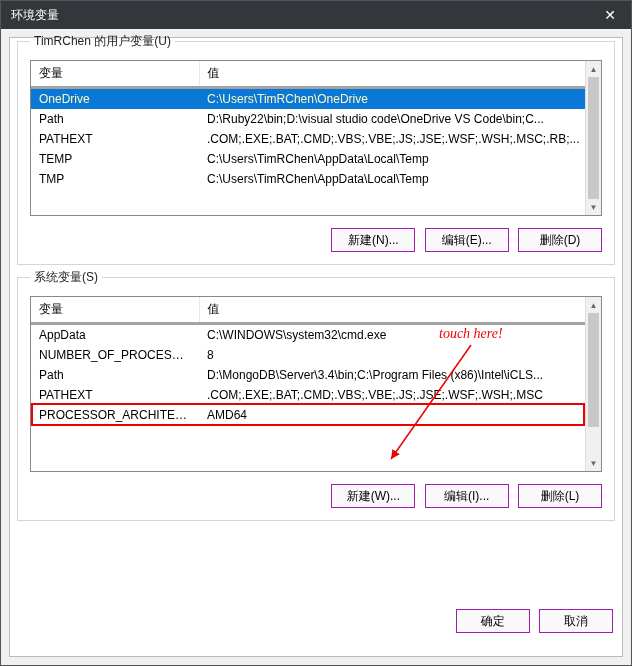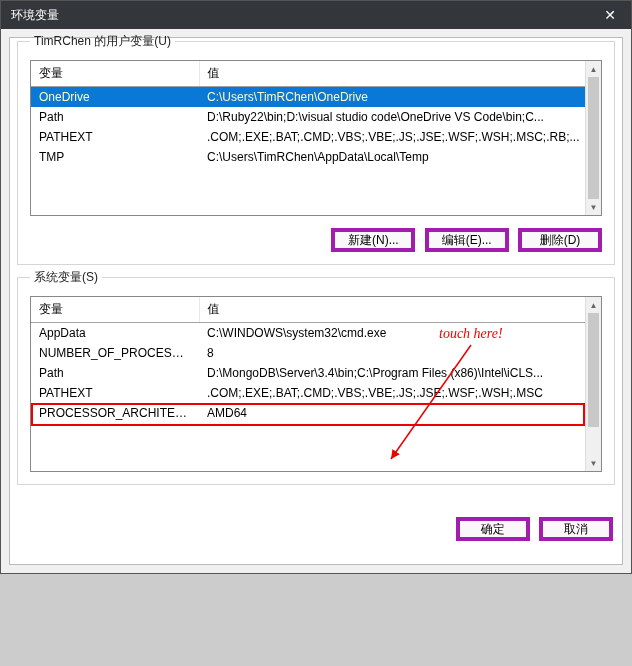--- a/index.html
+++ b/index.html
@@ -5,21 +5,21 @@
     * { box-sizing: border-box; margin: 0; padding: 0; }
     body {
       font-family: "Microsoft YaHei", "Segoe UI", Tahoma, sans-serif;
       font-size: 12px;
       background: #ccc;
       width: 632px;
       height: 666px;
       overflow: hidden;
     }
     .window {
-      width: 632px; height: 574px; background: #f0f0f0;
+      width: 632px; height: 666px; background: #f0f0f0;
       border: 1px solid #555; position: relative;
     }
     .titlebar {
       height: 28px; background: #33373b; color: #fff;
       display: flex; align-items: center; padding: 0 10px;
       position: relative;
     }
     .titlebar .title { font-size: 12px; }
     .titlebar .close {
       position: absolute; right: 0; top: 0; width: 42px; height: 28px;
@@ -31,21 +31,21 @@
       padding: 10px 12px 12px 12px;
     }
     legend { font-size: 12px; padding: 0 4px; color: #222; }
     .table-wrap {
       border: 1px solid #888; background: #fff;
       height: 156px; overflow: hidden; position: relative;
     }
     table { width: 100%; border-collapse: collapse; }
     thead th {
       text-align: left; font-weight: normal;
-      border-bottom: 1px solid #a3a3a3;
+      border-bottom: 3px solid #a3a3a3;
       padding: 4px 8px; font-size: 12px; background: #fff;
     }
     thead th.col-var { width: 168px; border-right: 1px solid #e8e8e8; }
     tbody td { padding: 3px 8px; font-size: 12px; white-space: nowrap; overflow: hidden; text-overflow: ellipsis; max-width: 0; }
     tbody td.col-var { width: 168px; }
     tbody tr.selected { background: #0a78d6; color: #fef9c3; }
     .scrollbar {
       position: absolute; right: 0; top: 0; width: 16px; height: 100%;
       background: #f0f0f0; border-left: 1px solid #ddd;
     }
@@ -53,21 +53,21 @@
       height: 16px; display: flex; align-items: center; justify-content: center;
       font-size: 8px; color: #666;
     }
     .scrollbar .track { height: calc(100% - 32px); position: relative; }
     .scrollbar .thumb {
       position: absolute; left: 2px; right: 2px; background: #c8c8c8;
     }
     .btn-row { margin-top: 12px; text-align: right; }
     .btn {
       display: inline-block; min-width: 84px; height: 24px;
-      border: 4px solid #a21caf; background: #f9f9f9;
+      border: 1px solid #a21caf; background: #f9f9f9;
       font-size: 12px; margin-left: 6px; padding: 0 8px;
       cursor: pointer;
     }
     .dialog-btns {
       position: absolute; right: 18px; bottom: 32px;
     }
     .dialog-btns .btn { min-width: 74px; }
 
     
     .sys-body-wrap { position: relative; }
@@ -122,20 +122,24 @@
               </tr>
               <tr>
                 <td class="col-var">Path</td>
                 <td>D:\Ruby22\bin;D:\visual studio code\OneDrive VS Code\bin;C...</td>
               </tr>
               <tr>
                 <td class="col-var">PATHEXT</td>
                 <td>.COM;.EXE;.BAT;.CMD;.VBS;.VBE;.JS;.JSE;.WSF;.WSH;.MSC;.RB;...</td>
               </tr>
               <tr>
+                <td class="col-var">TEMP</td>
+                <td>C:\Users\TimRChen\AppData\Local\Temp</td>
+              </tr>
+              <tr>
                 <td class="col-var">TMP</td>
                 <td>C:\Users\TimRChen\AppData\Local\Temp</td>
               </tr>
             </tbody>
         </table>
         <div class="scrollbar">
           <div class="up">▲</div>
           <div class="track">
             <div class="thumb" style="top:0;height:100%;"></div>
           </div>
@@ -184,20 +188,25 @@
         </table>
         <div class="red-row-box" id="red-box" style="top: 106px;"></div>
         <div class="scrollbar">
           <div class="up">▲</div>
           <div class="track">
             <div class="thumb" style="top:0;height:80%;"></div>
           </div>
           <div class="down">▼</div>
         </div>
       </div>
+      <div class="btn-row">
+        <button class="btn">新建(W)...</button>
+        <button class="btn">编辑(I)...</button>
+        <button class="btn">删除(L)</button>
+      </div>
     </fieldset>
 
     <div class="annotation" id="anno-text" style="left:438px; top:297px;">touch here!</div>
     <svg class="arrow-svg" width="120" height="160" style="left:360px; top:310px;">
       <defs>
         <marker id="ah" markerWidth="8" markerHeight="8" refX="6" refY="3" orient="auto">
           <path d="M0,0 L6,3 L0,6 Z" fill="#e00"></path>
         </marker>
       </defs>
       <line x1="110" y1="6" x2="30" y2="120" stroke="#e00" stroke-width="1.5" marker-end="url(#ah)"></line>

